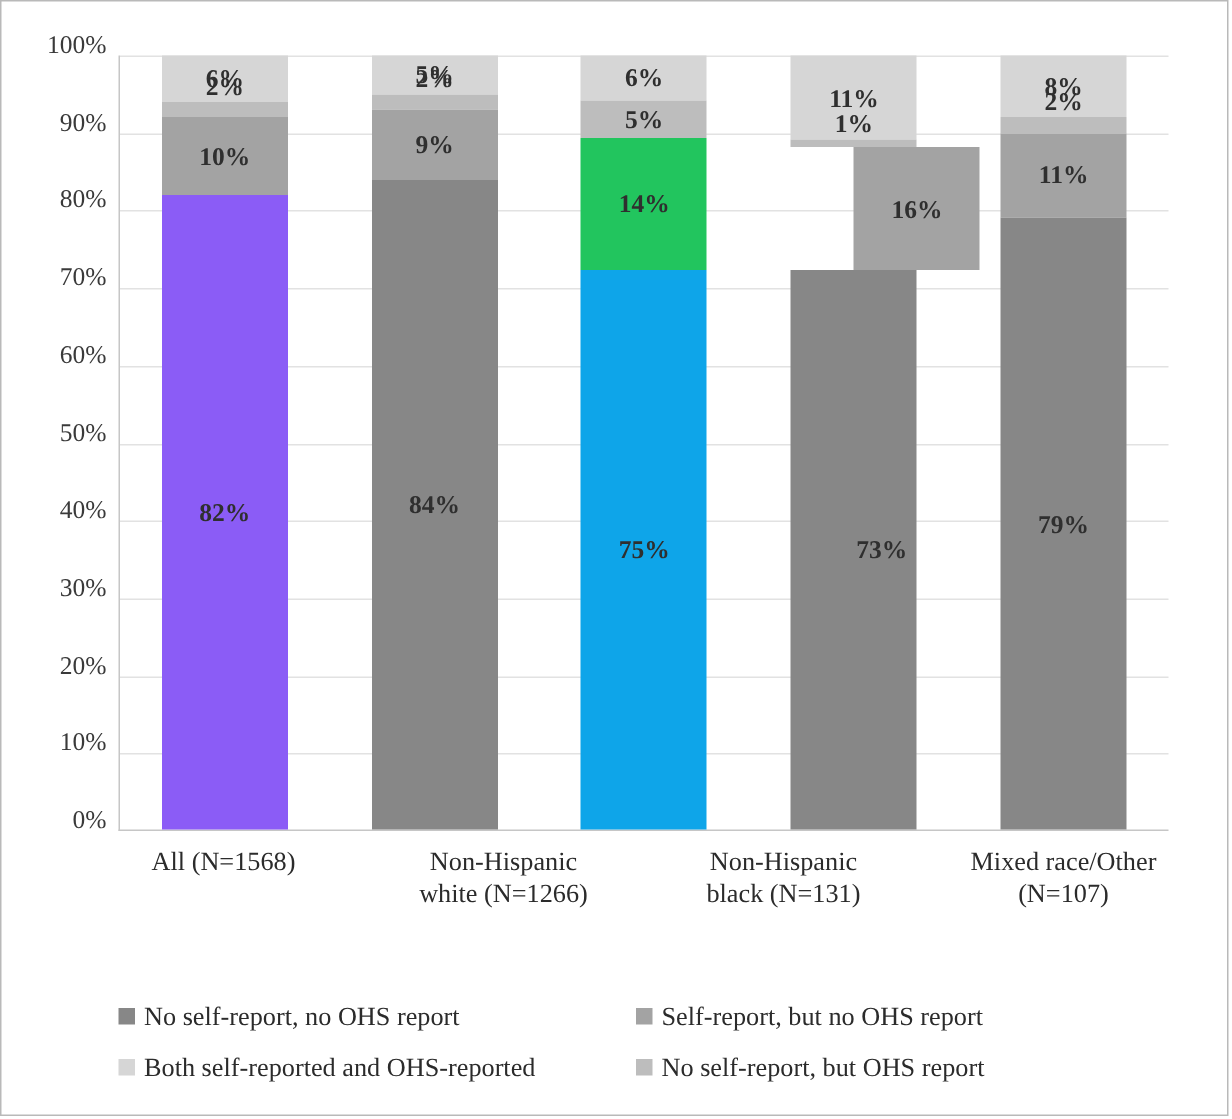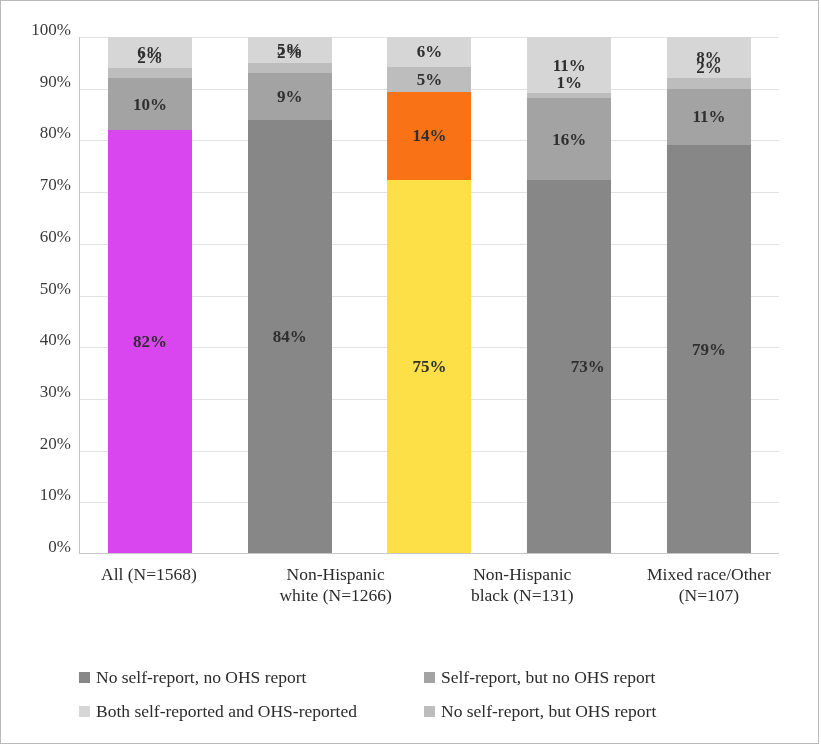--- a/index.html
+++ b/index.html
@@ -185,21 +185,21 @@
           <div class="bar-col">
             <div class="seg" style="height: 31.02px; background: rgb(214, 214, 214);">
               <span class="seg-label">6%</span>
             </div>
             <div class="seg" style="height: 10.34px; background: rgb(189, 189, 189);">
               <span class="seg-label outside-up">2%</span>
             </div>
             <div class="seg" style="height: 51.7px; background: rgb(163, 163, 163);">
               <span class="seg-label">10%</span>
             </div>
-            <div class="seg" style="height: 423.94px; background: #d946ef;">
+            <div class="seg" style="height: 423.94px; background: #8b5cf6;">
               <span class="seg-label">82%</span>
             </div>
           </div>
           <div class="bar-col">
             <div class="seg" style="height: 25.85px; background: rgb(214, 214, 214);">
               <span class="seg-label">5%</span>
             </div>
             <div class="seg" style="height: 10.34px; background: rgb(189, 189, 189);">
               <span class="seg-label outside-up">2%</span>
             </div>
@@ -210,35 +210,35 @@
               <span class="seg-label">84%</span>
             </div>
           </div>
           <div class="bar-col">
             <div class="seg" style="height: 31.02px; background: rgb(214, 214, 214);">
               <span class="seg-label">6%</span>
             </div>
             <div class="seg" style="height: 25.85px; background: rgb(189, 189, 189);">
               <span class="seg-label">5%</span>
             </div>
-            <div class="seg" style="height: 92px; background: #f97316;">
+            <div class="seg" style="height: 92px; background: #22c55e;">
               <span class="seg-label">14%</span>
             </div>
-            <div class="seg" style="height: 387.75px; background: #fde047;">
+            <div class="seg" style="height: 387.75px; background: #0ea5e9;">
               <span class="seg-label">75%</span>
             </div>
           </div>
           <div class="bar-col">
             <div class="seg" style="height: 56.87px; background: rgb(214, 214, 214);">
               <span class="seg-label">11%</span>
             </div>
             <div class="seg" style="height: 5.17px; background: rgb(189, 189, 189);">
               <span class="seg-label outside-up">1%</span>
             </div>
-            <div class="seg" style="height: 82.72px; background: rgb(163, 163, 163);">
+            <div class="seg" style="height: 82.72px; background: rgb(163, 163, 163); margin-left: 42px;">
               <span class="seg-label">16%</span>
             </div>
             <div class="seg" style="height: 377.41px; background: rgb(135, 135, 135); padding-left: 37px;">
               <span class="seg-label">73%</span>
             </div>
           </div>
           <div class="bar-col">
             <div class="seg" style="height: 41.36px; background: rgb(214, 214, 214);">
               <span class="seg-label">8%</span>
             </div>

